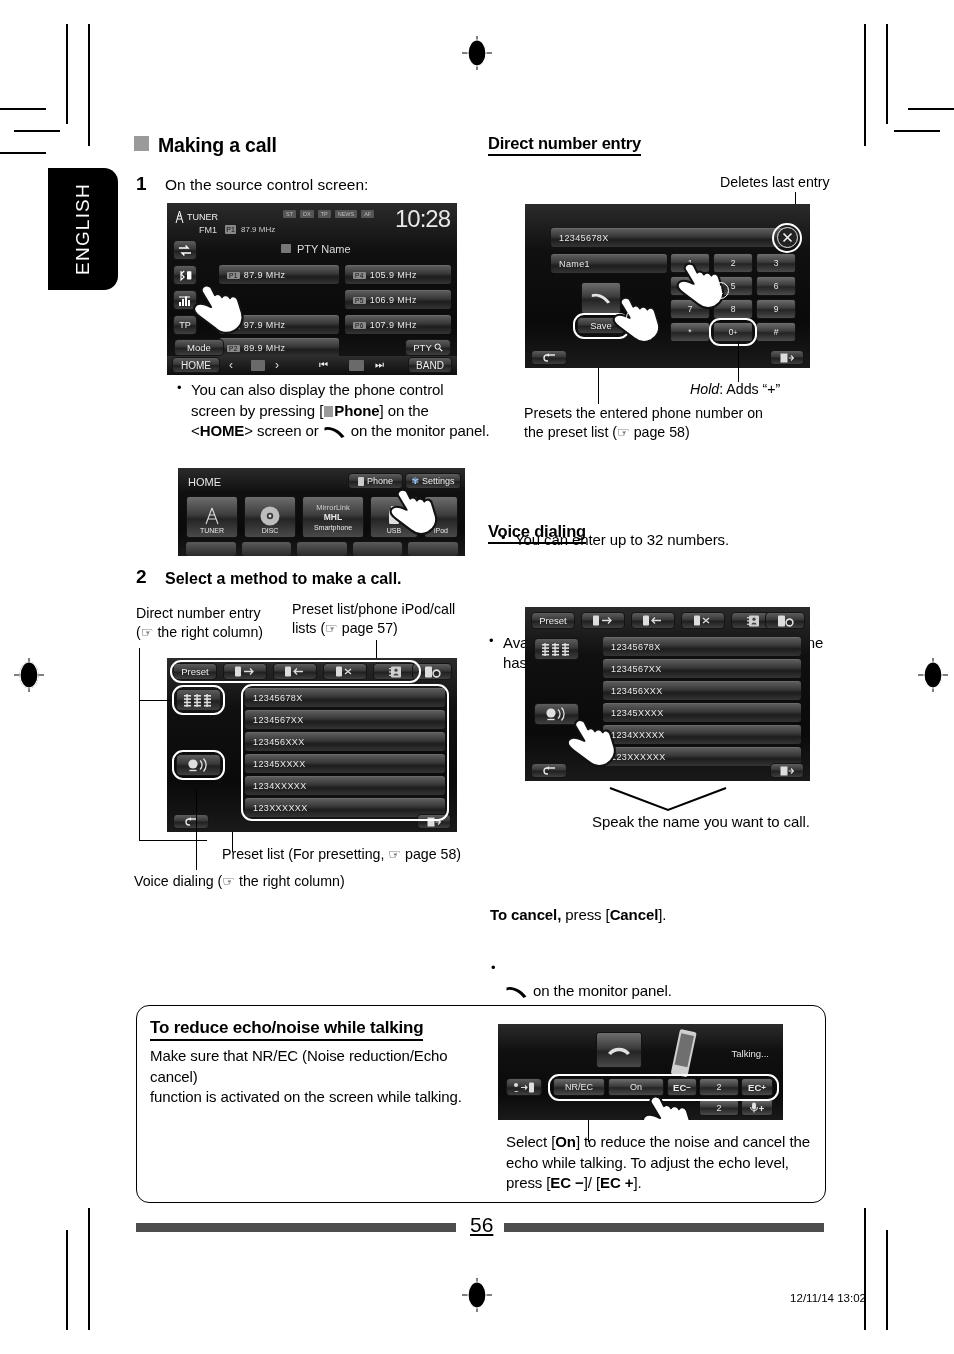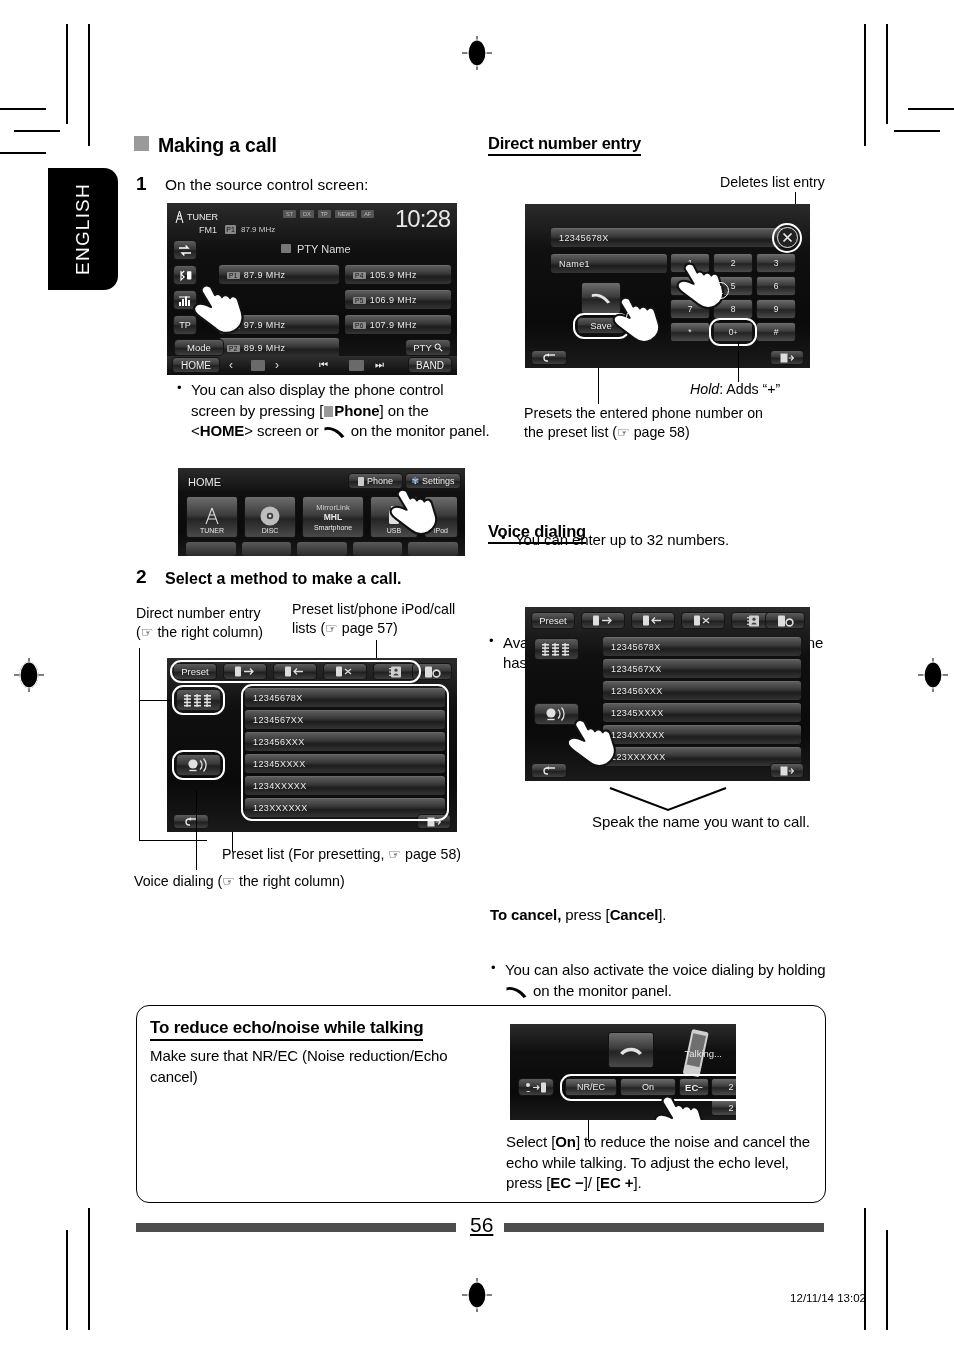--- a/index.html
+++ b/index.html
@@ -452,21 +452,21 @@
 <div class="lead" style="left:232px;top:832px;width:1.4px;height:20px;"></div>
 <div class="lead" style="left:196px;top:790px;width:1.4px;height:80px;"></div>
 
 <div class="col caption" style="left:206px;top:845px;width:270px;margin-left:16px;">Preset list (For presetting, ☞ page 58)</div>
 <div class="col caption" style="left:134px;top:872px;width:300px;">Voice dialing (☞ the right column)</div>
 
 <div class="col" style="left:488px;top:134px;">
   <span class="h-sub">Direct number entry</span>
 </div>
 
-<div class="col caption" style="left:720px;top:173px;">Deletes list entry</div>
+<div class="col caption" style="left:720px;top:173px;">Deletes last entry</div>
 <div class="lead" style="left:795px;top:192px;width:1.4px;height:26px;"></div>
 
 <div class="screen" style="left:525px;top:204px;width:285px;height:164px;">
   <div class="row-item" style="left:26px;top:24px;width:235px;height:19px;font-size:9px;">12345678X</div>
   <div class="row-item" style="left:26px;top:50px;width:116px;height:19px;font-size:9px;">Name1</div>
 
   <div style="position:absolute;right:12px;top:23px;width:21px;height:21px;border-radius:50%;border:1.6px solid #e7e7e7;display:flex;align-items:center;justify-content:center;background:#222;">
     <svg width="11" height="11" viewBox="0 0 11 11">
         <path d="M1.5 1.5 L9.5 9.5 M9.5 1.5 L1.5 9.5" stroke="#eee" stroke-width="1.7"></path>
       </svg>
@@ -633,40 +633,41 @@
   </svg>
 </div>
 
 <svg style="position:absolute;left:608px;top:786px;" width="120" height="26" viewBox="0 0 120 26">
   <path d="M2 2 L60 24 L118 2" fill="none" stroke="#000" stroke-width="2"></path>
 </svg>
 
 <div class="col body-t" style="left:592px;top:812px;">Speak the name you want to call.</div>
 
 <div class="col body-t bullet" style="left:490px;top:836px;width:340px;">
-  <span>You can also activate the voice dialing by holding </span><br>
+  <br>
   <svg class="phone-glyph" width="24" height="14" viewBox="0 0 24 14">
       <path d="M1.5 2.5 C7 0.5 16 4 21.5 11.5 L18.5 13 C13 6 6 3.5 1.5 5.5 z" fill="#000"></path>
     </svg><span> on the monitor panel.</span>
 </div>
 
 <div class="col body-t" style="left:490px;top:905px;">
   <b>To cancel,</b><span> press [</span><b>Cancel</b><span>].</span>
 </div>
 
 <div class="tipbox" style="left:136px;top:1005px;width:688px;height:196px;"></div>
 
 <div class="col" style="left:150px;top:1018px;">
   <span class="h-sub" style="font-size:17px;">To reduce echo/noise while talking</span>
 </div>
 <div class="col body-t" style="left:150px;top:1046px;width:330px;">
   <div>Make sure that NR/EC (Noise reduction/Echo cancel)</div>
-</div>
-
-<div class="screen" style="left:510px;top:1024px;width:226px;height:96px;">
+  <div>function is activated on the screen while talking.</div>
+</div>
+
+<div class="screen" style="left:498px;top:1024px;width:285px;height:96px;">
   <div class="key" style="left:98px;top:8px;width:46px;height:36px;">
     <svg width="26" height="13" viewBox="0 0 26 13">
         <path d="M2 9 C7 2 19 2 24 9 L21 11 C17 6 9 6 5 11 z" fill="#e0e0e0"></path>
       </svg>
   </div>
   <svg style="position:absolute;left:168px;top:4px;" width="34" height="52" viewBox="0 0 34 52">
     <g transform="rotate(12 17 26)">
       <rect x="9" y="2" width="17" height="46" rx="2.5" fill="#cfcfcf"></rect>
       <rect x="11" y="6" width="13" height="32" fill="#6f6f6f"></rect>
     </g>

